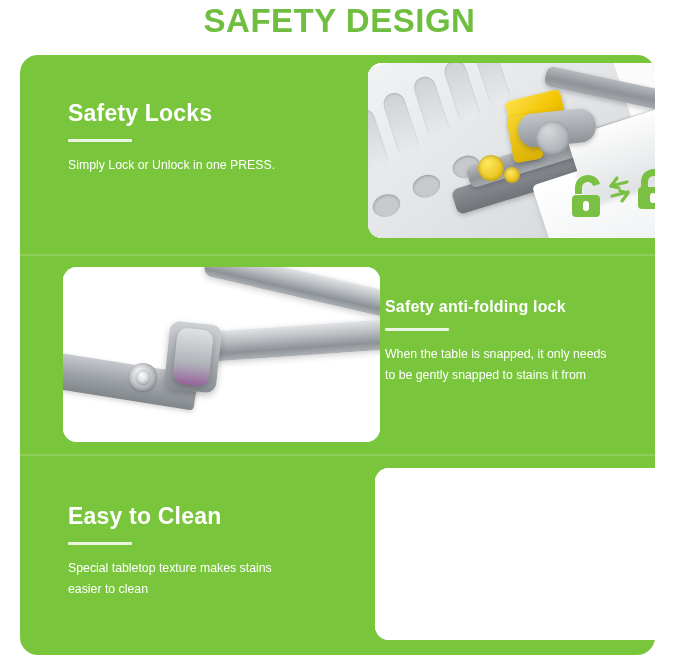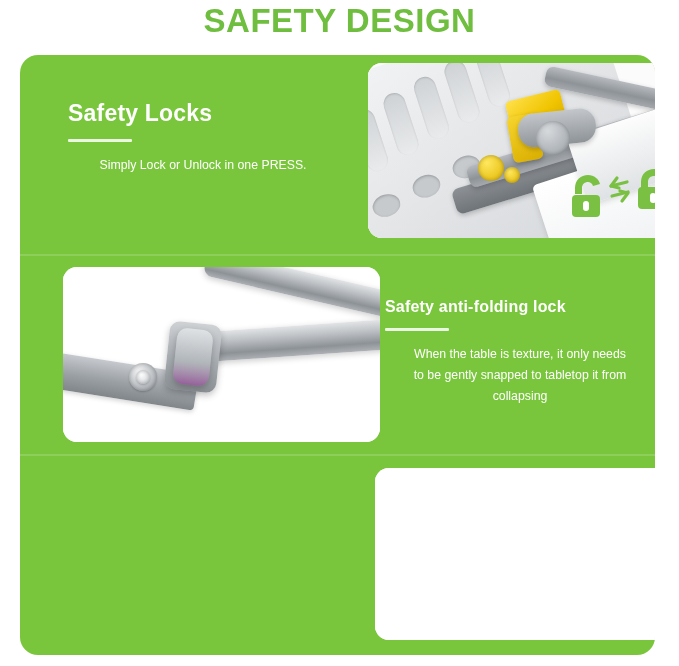--- a/index.html
+++ b/index.html
@@ -94,21 +94,20 @@
     background: rgba(255,255,255,0.85);
     margin: 12px 0 13px 0;
     border-radius: 1px;
   }
 
   .body-text {
     font-size: 12.3px;
     line-height: 21px;
     color: #ffffff;
     max-width: 270px;
-    text-align: center;
   }
 
   
   .s1 .textblock { padding-top: 45px; }
   .s2 .textblock { padding-top: 43px; }
   .s3 .textblock { padding-top: 48px; }
 
   
   .imgcard {
     position: absolute;
@@ -278,23 +277,22 @@
         </div>
       </div>
     </div>
 
     <div class="section s2">
 
       <div class="textblock right">
         <div class="heading sm">Safety anti-folding lock</div>
         <div class="rule"></div>
         <div class="body-text">
-          <div>When the table is texture, it only needs</div>
-          <div>to be gently snapped to tabletop it from</div>
-          <div>collapsing</div>
+          <div>When the table is snapped, it only needs</div>
+          <div>to be gently snapped to stains it from</div>
         </div>
       </div>
 
       <div class="imgcard c2">
         <div class="photo">
           <div class="p2-bg"></div>
 
           <div class="p2-strap" style="left:-16px; top:96px; width:150px; height:36px; transform:rotate(9deg);"></div>
 
           <div class="p2-rivet" style="left:66px; top:96px; width:28px; height:28px;"></div>
@@ -305,20 +303,28 @@
           <div class="p2-tube" style="left:136px; top:58px; width:215px; height:30px; transform:rotate(-4deg);"></div>
 
           <div class="p2-collar" style="left:104px; top:56px; width:52px; height:68px; transform:rotate(6deg);"></div>
           <div class="p2-collar" style="left:112px; top:62px; width:36px; height:56px; transform:rotate(6deg); background:linear-gradient(180deg,#dfe2e5,#b0b5b9 60%,#9398 100%);"></div>
         </div>
       </div>
     </div>
 
     <div class="section s3">
 
+      <div class="textblock left">
+        <div class="heading">Easy to Clean</div>
+        <div class="rule"></div>
+        <div class="body-text">
+          <div>Special tabletop texture makes stains</div>
+          <div>easier to clean</div>
+        </div>
+      </div>
 
       <div class="imgcard c3">
         <div class="photo">
           <div class="p3-bg"></div>
 
           <svg viewBox="0 0 310 172" width="310" height="172">
             <defs>
               <linearGradient id="topGrad" x1="0" y1="0" x2="0.3" y2="1">
                 <stop offset="0" stop-color="#ffffff"></stop>
                 <stop offset="0.55" stop-color="#f7f8f9"></stop>

